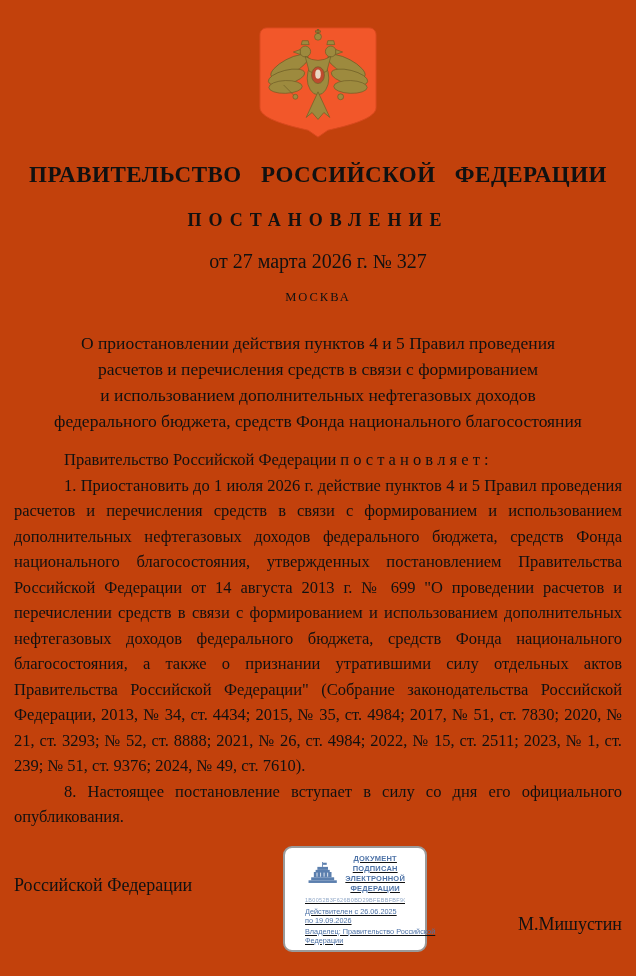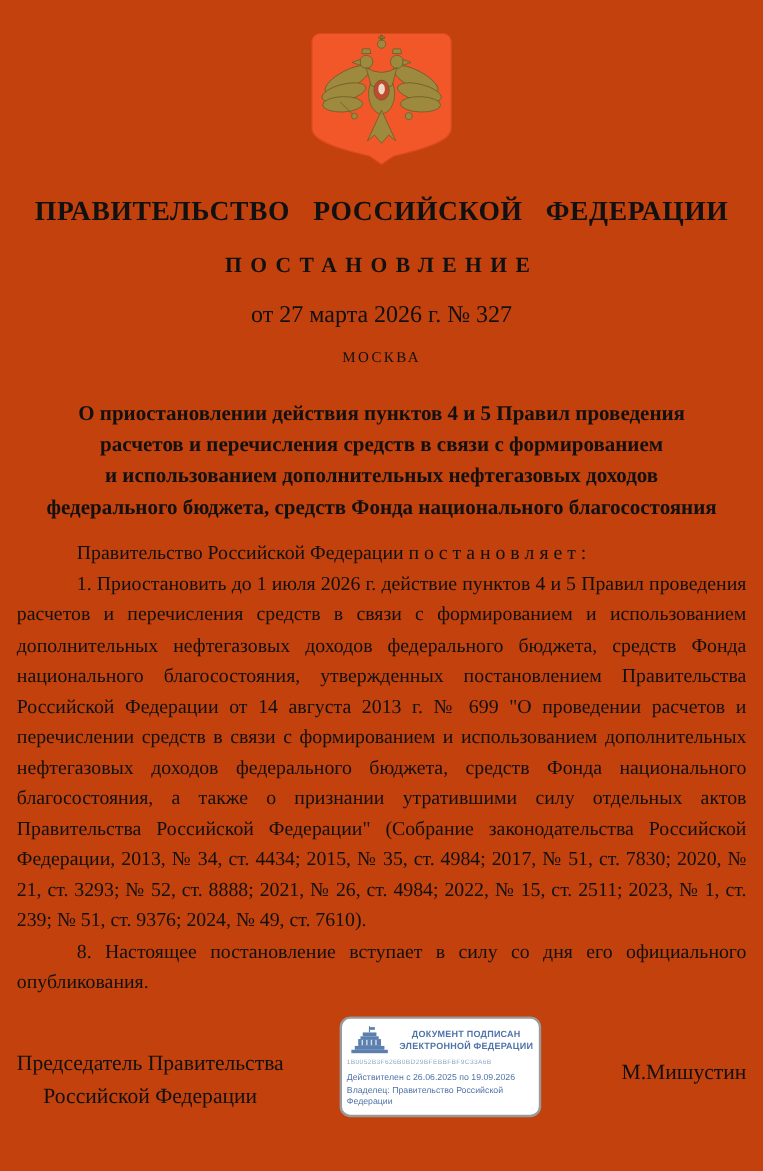--- a/index.html
+++ b/index.html
@@ -45,21 +45,21 @@
     margin-top: 18px;
     text-align: center;
     font-size: 12.5px;
     letter-spacing: 2px;
     line-height: 14px;
   }
   .doc-title {
     margin: 26px 18px 0;
     text-align: center;
     font-size: 17.5px;
-    font-weight: bold;
+    font-weight: normal;
     line-height: 26px;
     white-space: pre-line;
   }
   .body-block {
     margin: 13px 14px 0;
     font-size: 16.5px;
     line-height: 25.5px;
   }
   .para {
     text-align: justify;
@@ -78,34 +78,35 @@
   .sig-left {
     display: inline-block;
     padding-top: 26px;
     text-align: center;
     font-size: 18px;
     line-height: 27px;
   }
   .sig-name {
     position: absolute;
     right: 0;
-    top: 36px;
+    top: 68px;
     font-size: 18px;
   }
   .stamp {
     position: absolute;
     left: 269px;
     top: 0;
-    width: 168px;
+    width: 144px;
     min-height: 84px;
     border: 2px solid #9a9a9a;
     border-radius: 9px;
     background: #ffffff;
-    padding: 6px 4px 5px;
+    padding: 6px 20px 5px;
     font-family: "Liberation Sans", sans-serif;
+    text-decoration: underline;
   }
   .stamp-head {
     display: flex;
     align-items: center;
     gap: 5px;
   }
   .stamp-titles {
     flex: 1;
     text-align: center;
     color: #4f74a8;
@@ -187,21 +188,20 @@
 федерального бюджета, средств Фонда национального благосостояния</div>
 
   <div class="body-block">
     <p class="para"><span>Правительство Российской Федерации</span><span class="preamble-verb">п о с т а н о в л я е т :</span></p>
     <p class="para">1. Приостановить до 1 июля 2026 г. действие пунктов 4 и 5 Правил проведения расчетов и перечисления средств в связи с формированием и использованием дополнительных нефтегазовых доходов федерального бюджета, средств Фонда национального благосостояния, утвержденных постановлением Правительства Российской Федерации от 14 августа 2013 г. № 699 "О проведении расчетов и перечислении средств в связи с формированием и использованием дополнительных нефтегазовых доходов федерального бюджета, средств Фонда национального благосостояния, а также о признании утратившими силу отдельных актов Правительства Российской Федерации" (Собрание законодательства Российской Федерации, 2013, № 34, ст. 4434; 2015, № 35, ст. 4984; 2017, № 51, ст. 7830; 2020, № 21, ст. 3293; № 52, ст. 8888; 2021, № 26, ст. 4984; 2022, № 15, ст. 2511; 2023, № 1, ст. 239; № 51, ст. 9376; 2024, № 49, ст. 7610).</p>
     <p class="para">8. Настоящее постановление вступает в силу со дня его официального опубликования.</p>
   </div>
 
   <div class="sig-row">
     <div class="sig-left">
-      <div>Председатель Правительства</div>
       <div>Российской Федерации</div>
     </div>
 
     <div class="stamp">
       <div class="stamp-head">
         <svg width="38" height="25" viewBox="0 0 40 26" xmlns="http://www.w3.org/2000/svg">
           <g fill="#5b7fae">
             <rect x="19.4" y="0" width="1" height="5.5"></rect>
             <rect x="20.4" y="0.8" width="4.2" height="2.4"></rect>
             <rect x="14" y="5.5" width="12" height="3.4"></rect>

